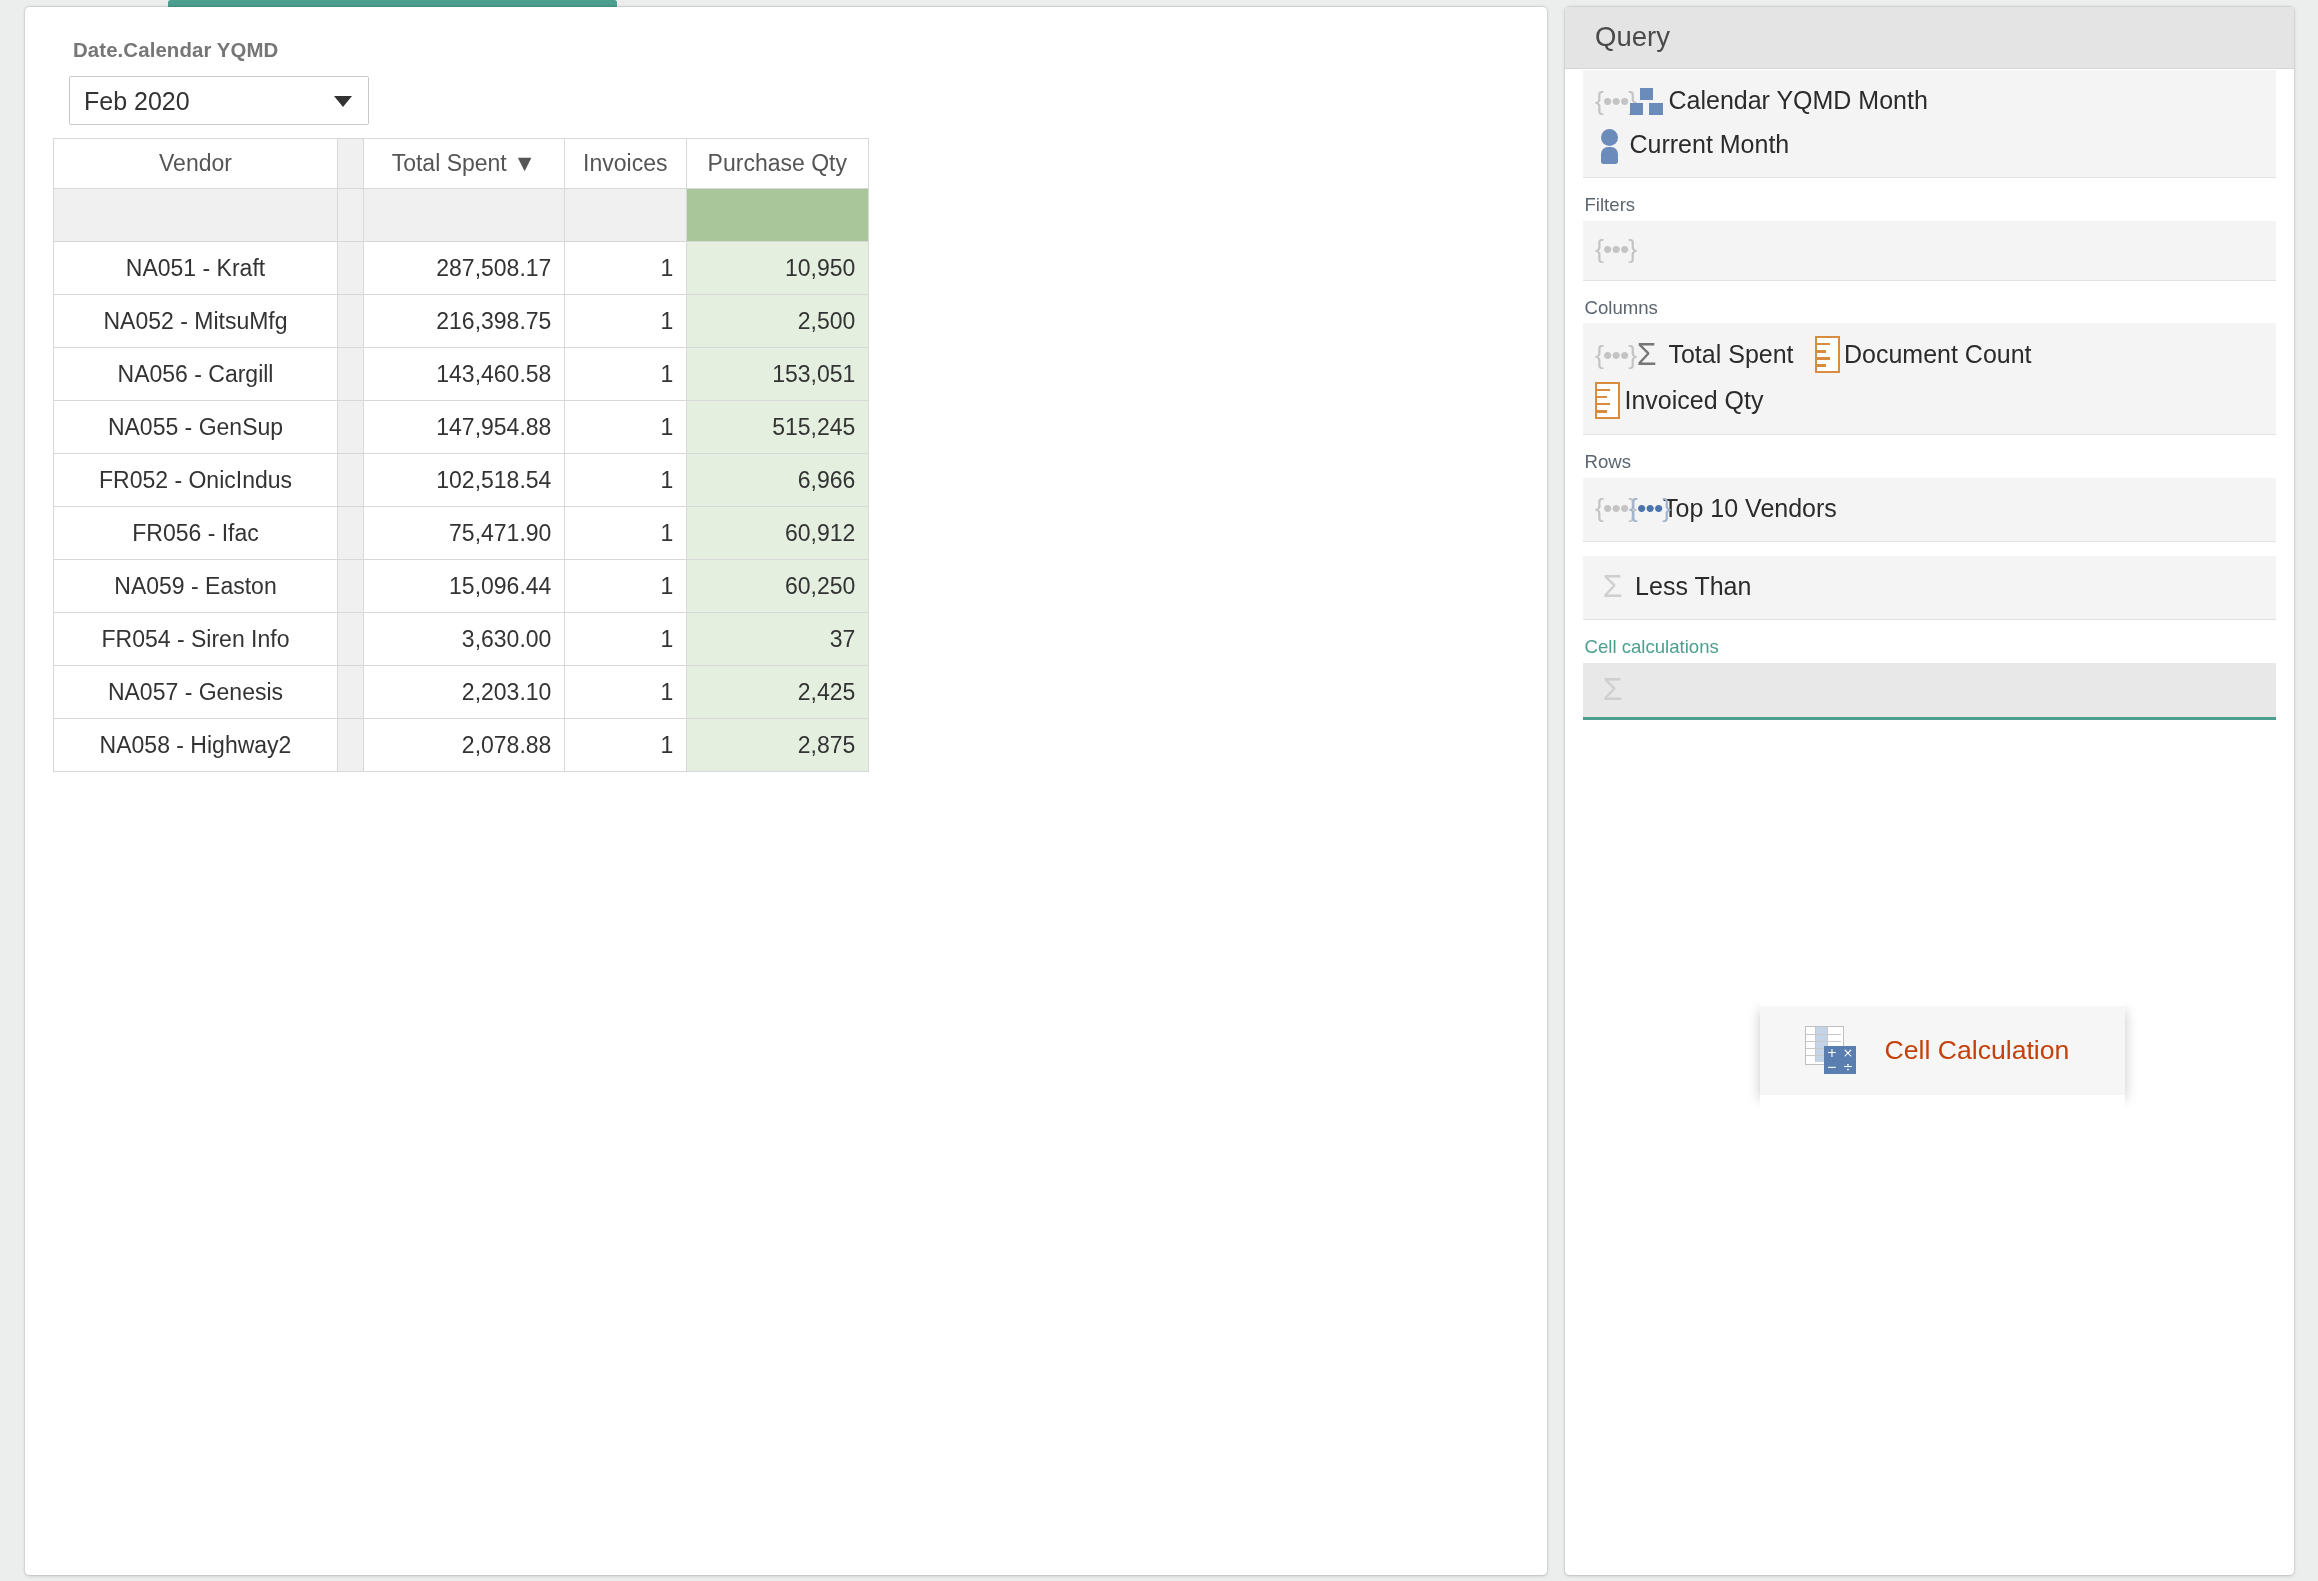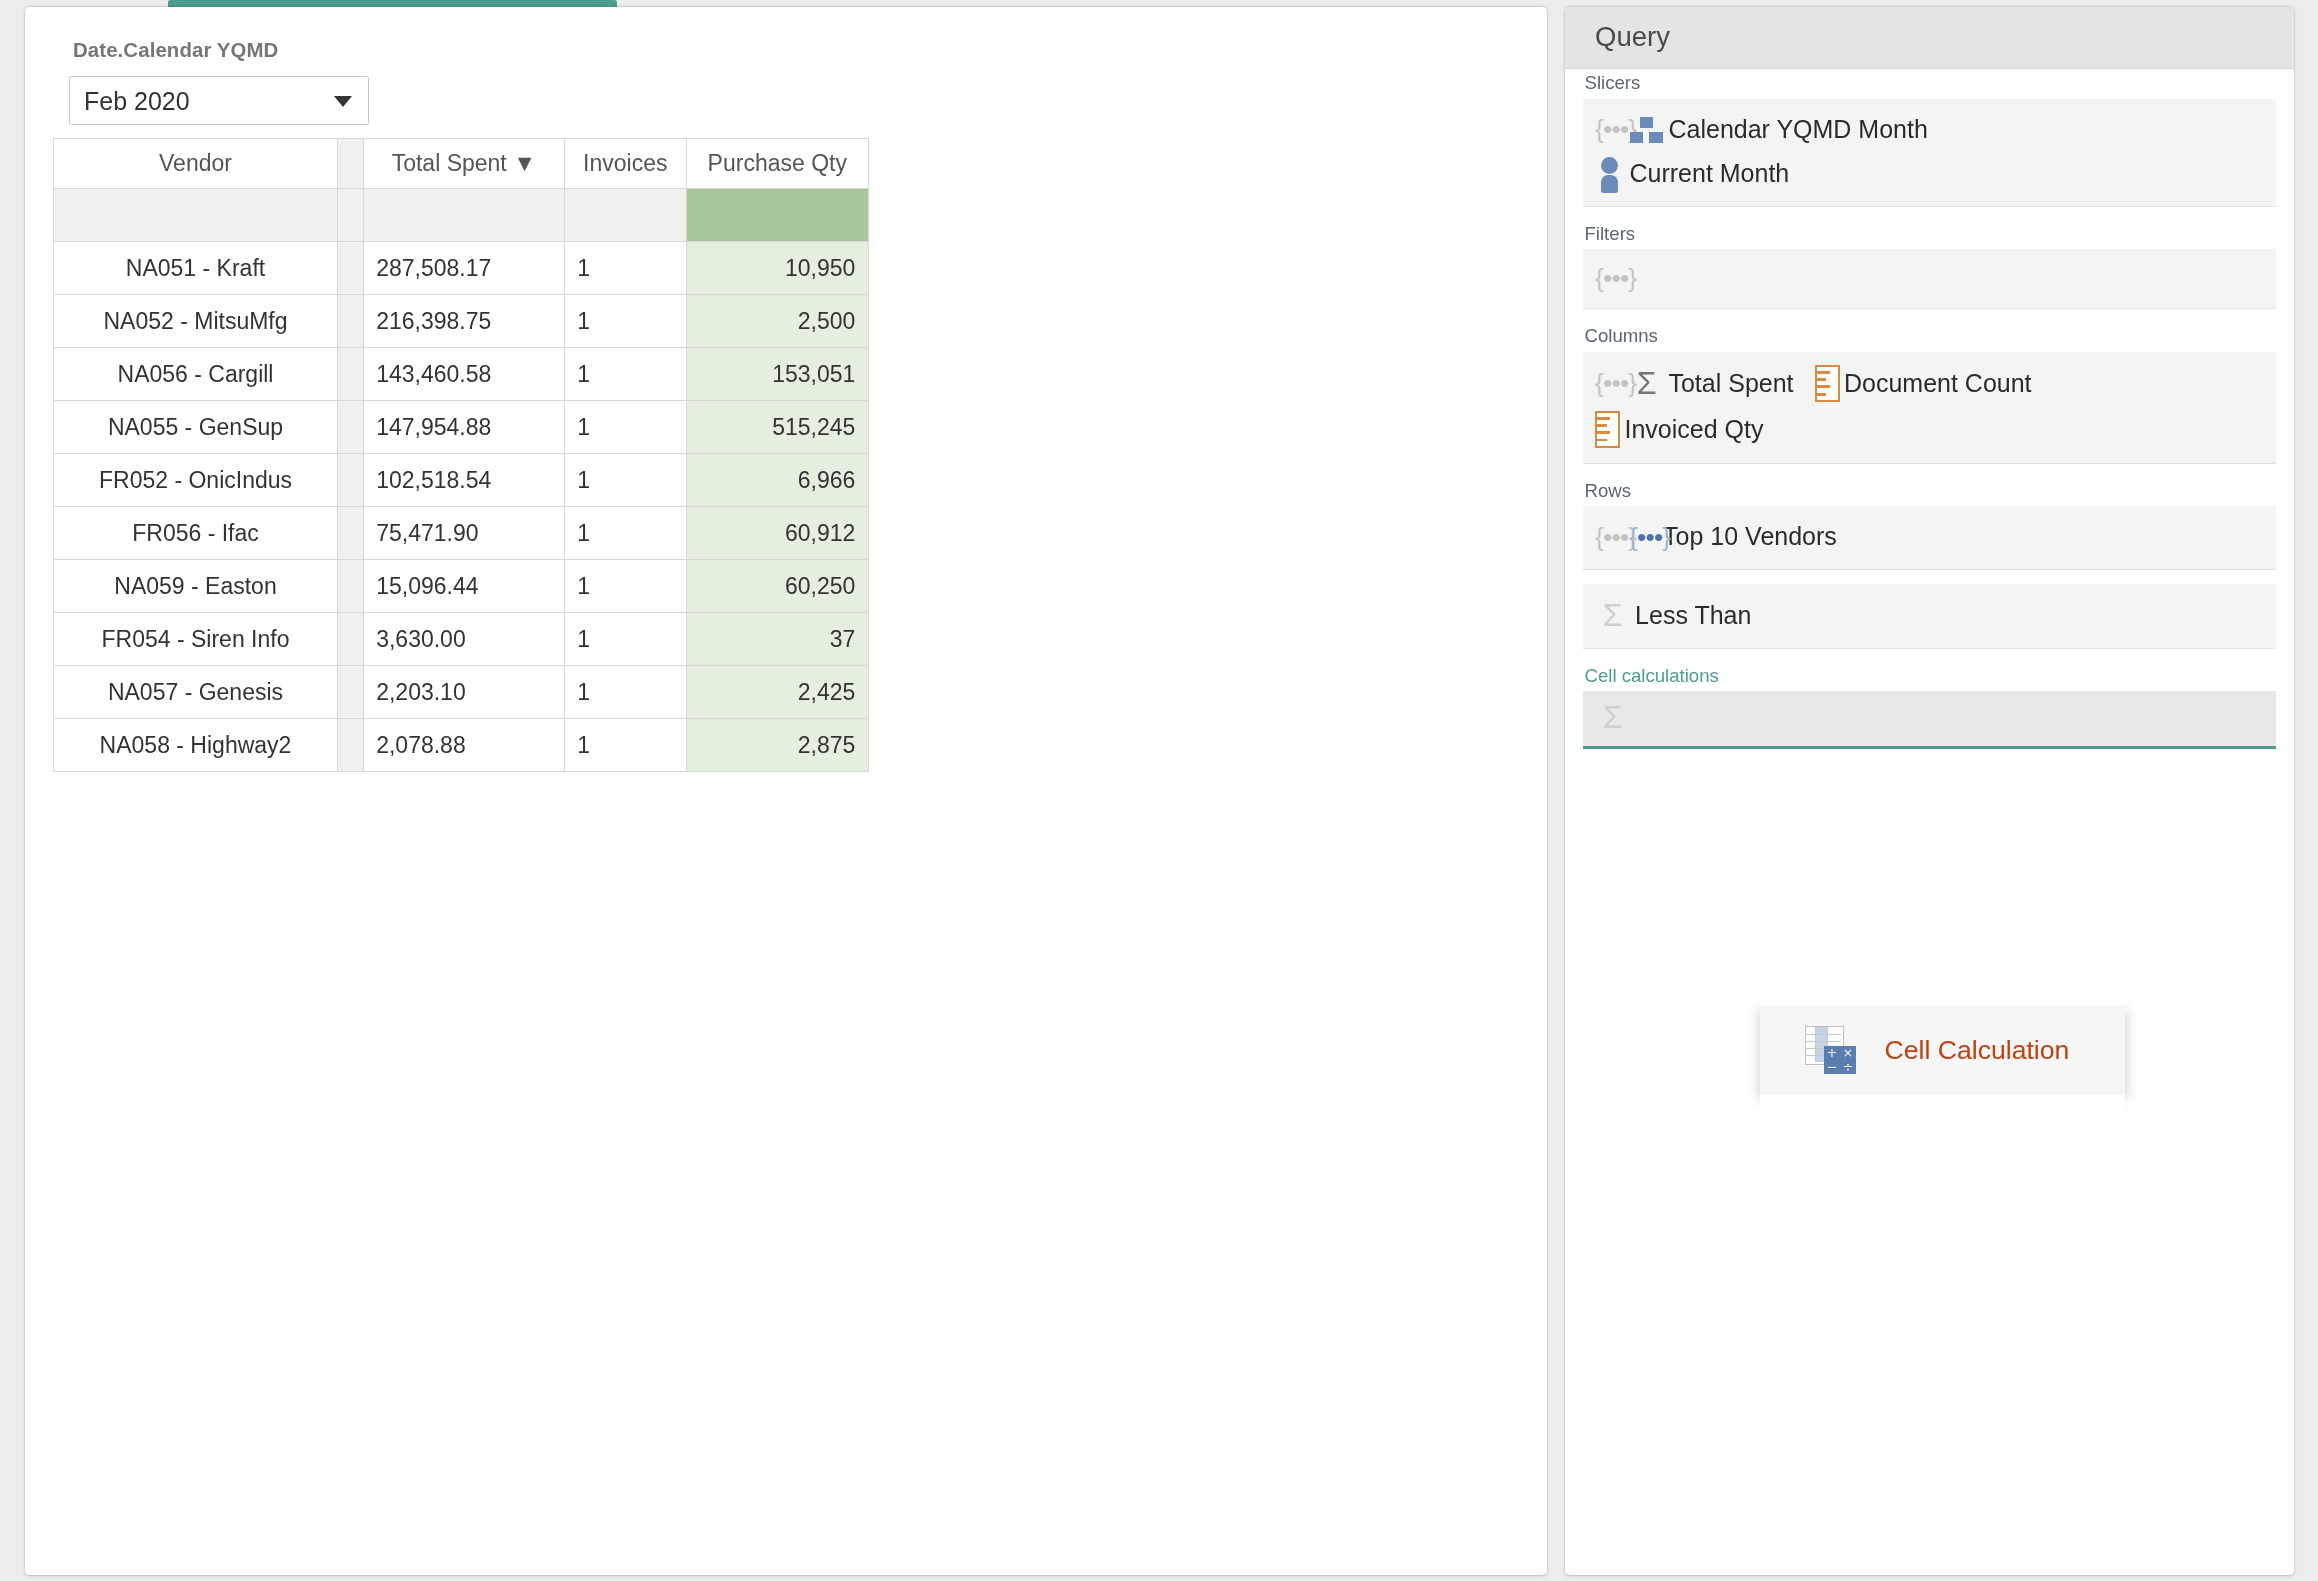--- a/index.html
+++ b/index.html
@@ -59,21 +59,21 @@
     height: 53px; padding: 0 12.4px;
     font-weight: normal; white-space: nowrap; overflow: hidden;
   }
   #pivot th { color: #555; text-align: center; height: 50px; }
   .col-vendor  { width: 284px; }
   .col-gap     { width: 19.5px; }
   .col-spent   { width: 201px; }
   .col-inv     { width: 122px; }
   .col-qty     { width: 182px; }
   td.vendor { text-align: center; }
-  td.num    { text-align: left; }
+  td.num    { text-align: right; }
   th.num    { text-align: center; margin-left: 32px; }
   .gapcell  { background: #f0f0f0; border-top: none; border-bottom: none; padding: 0; }
   th.qty-head { border-bottom: 3.5px solid #1f3c5e; }
   tr.totals td { background: #f0f0f0; height: 19.5px; padding: 0; border-top: none;}
   tr.totals td.qty-total { background: #a8c69a; }
   td.qty { background: #e4efe0; text-align: right; }
   td.qty.flag { color: #d4534a; }
 
   
   .q-header {
@@ -303,21 +303,20 @@
 
   <div class="panel" id="query-panel">
 
     <div class="q-header">
       <span class="t">Query</span>
     </div>
 
     <div class="q-body">
 
       <div class="q-section">
-        <div class="q-section-title">Slicers</div>
         <div class="q-dropzone">
           <div class="q-item">
             <span class="ic ic-braces">{<span class="dots">•••</span>}</span>
             <span class="ic ic-hier">
                 <i class="a"></i>
                 <i class="b"></i>
                 <i class="c"></i>
               </span>
             <span class="lbl">Calendar YQMD Month</span>
           </div>

